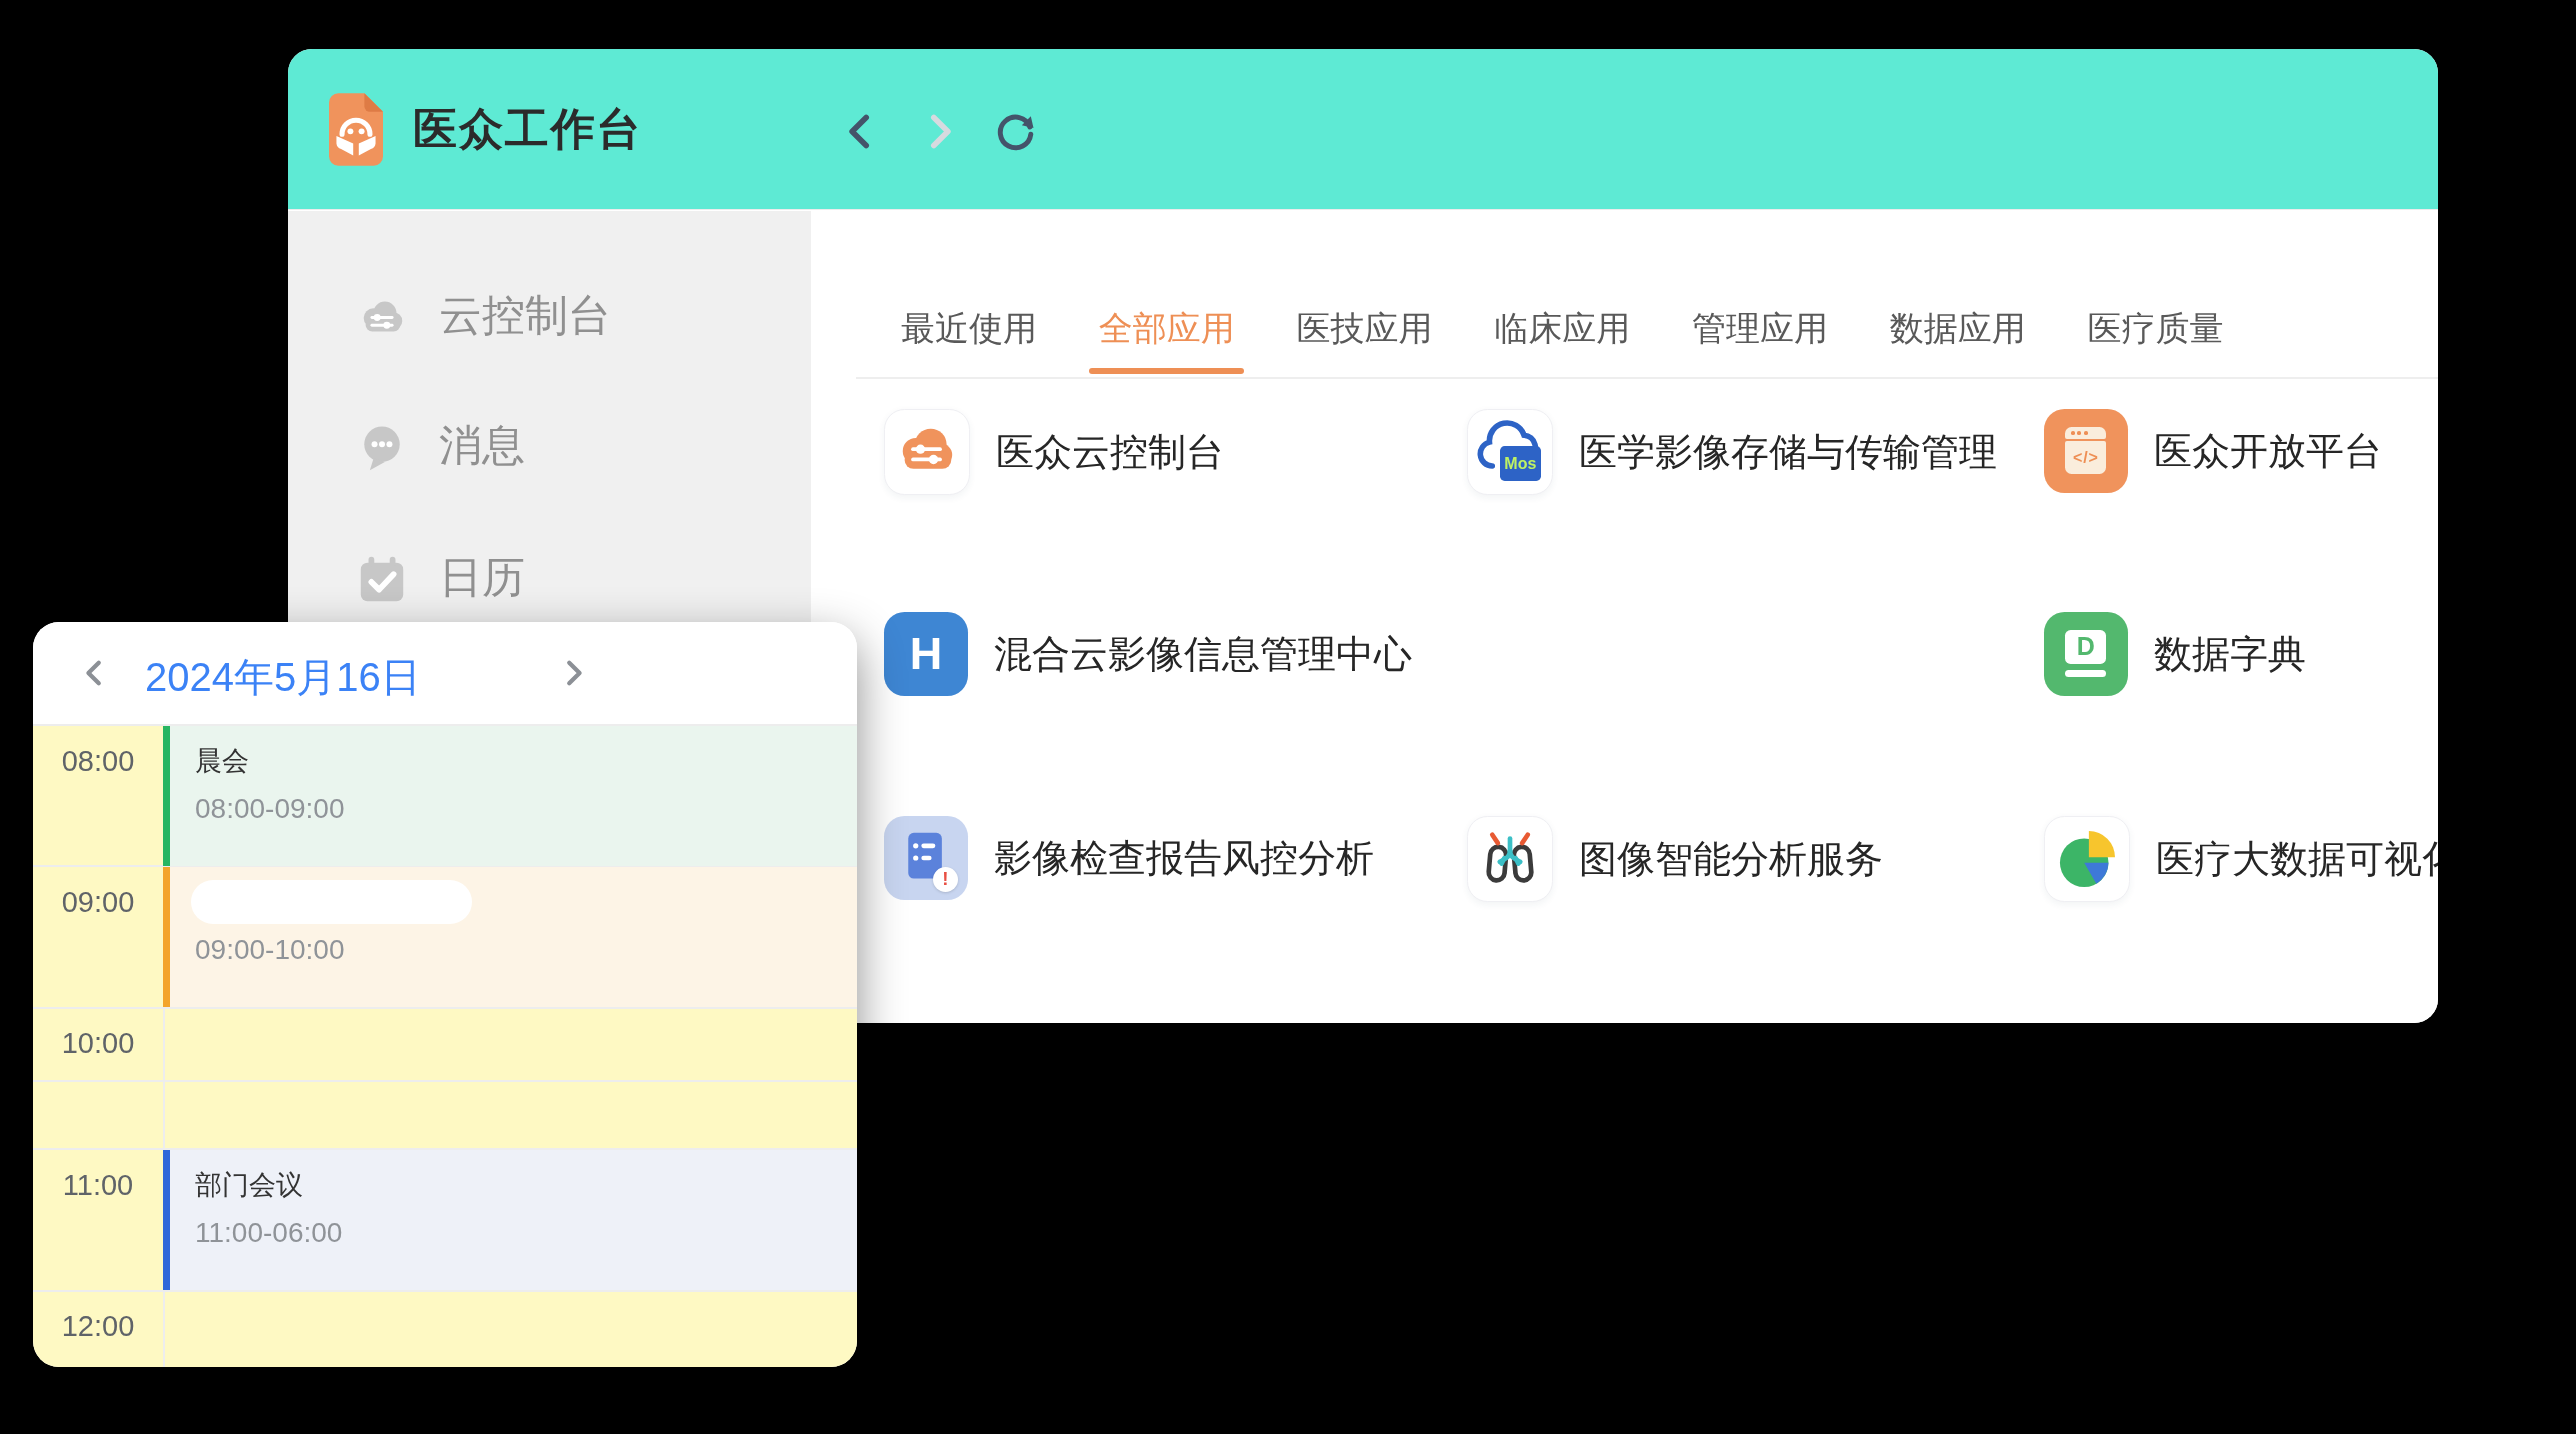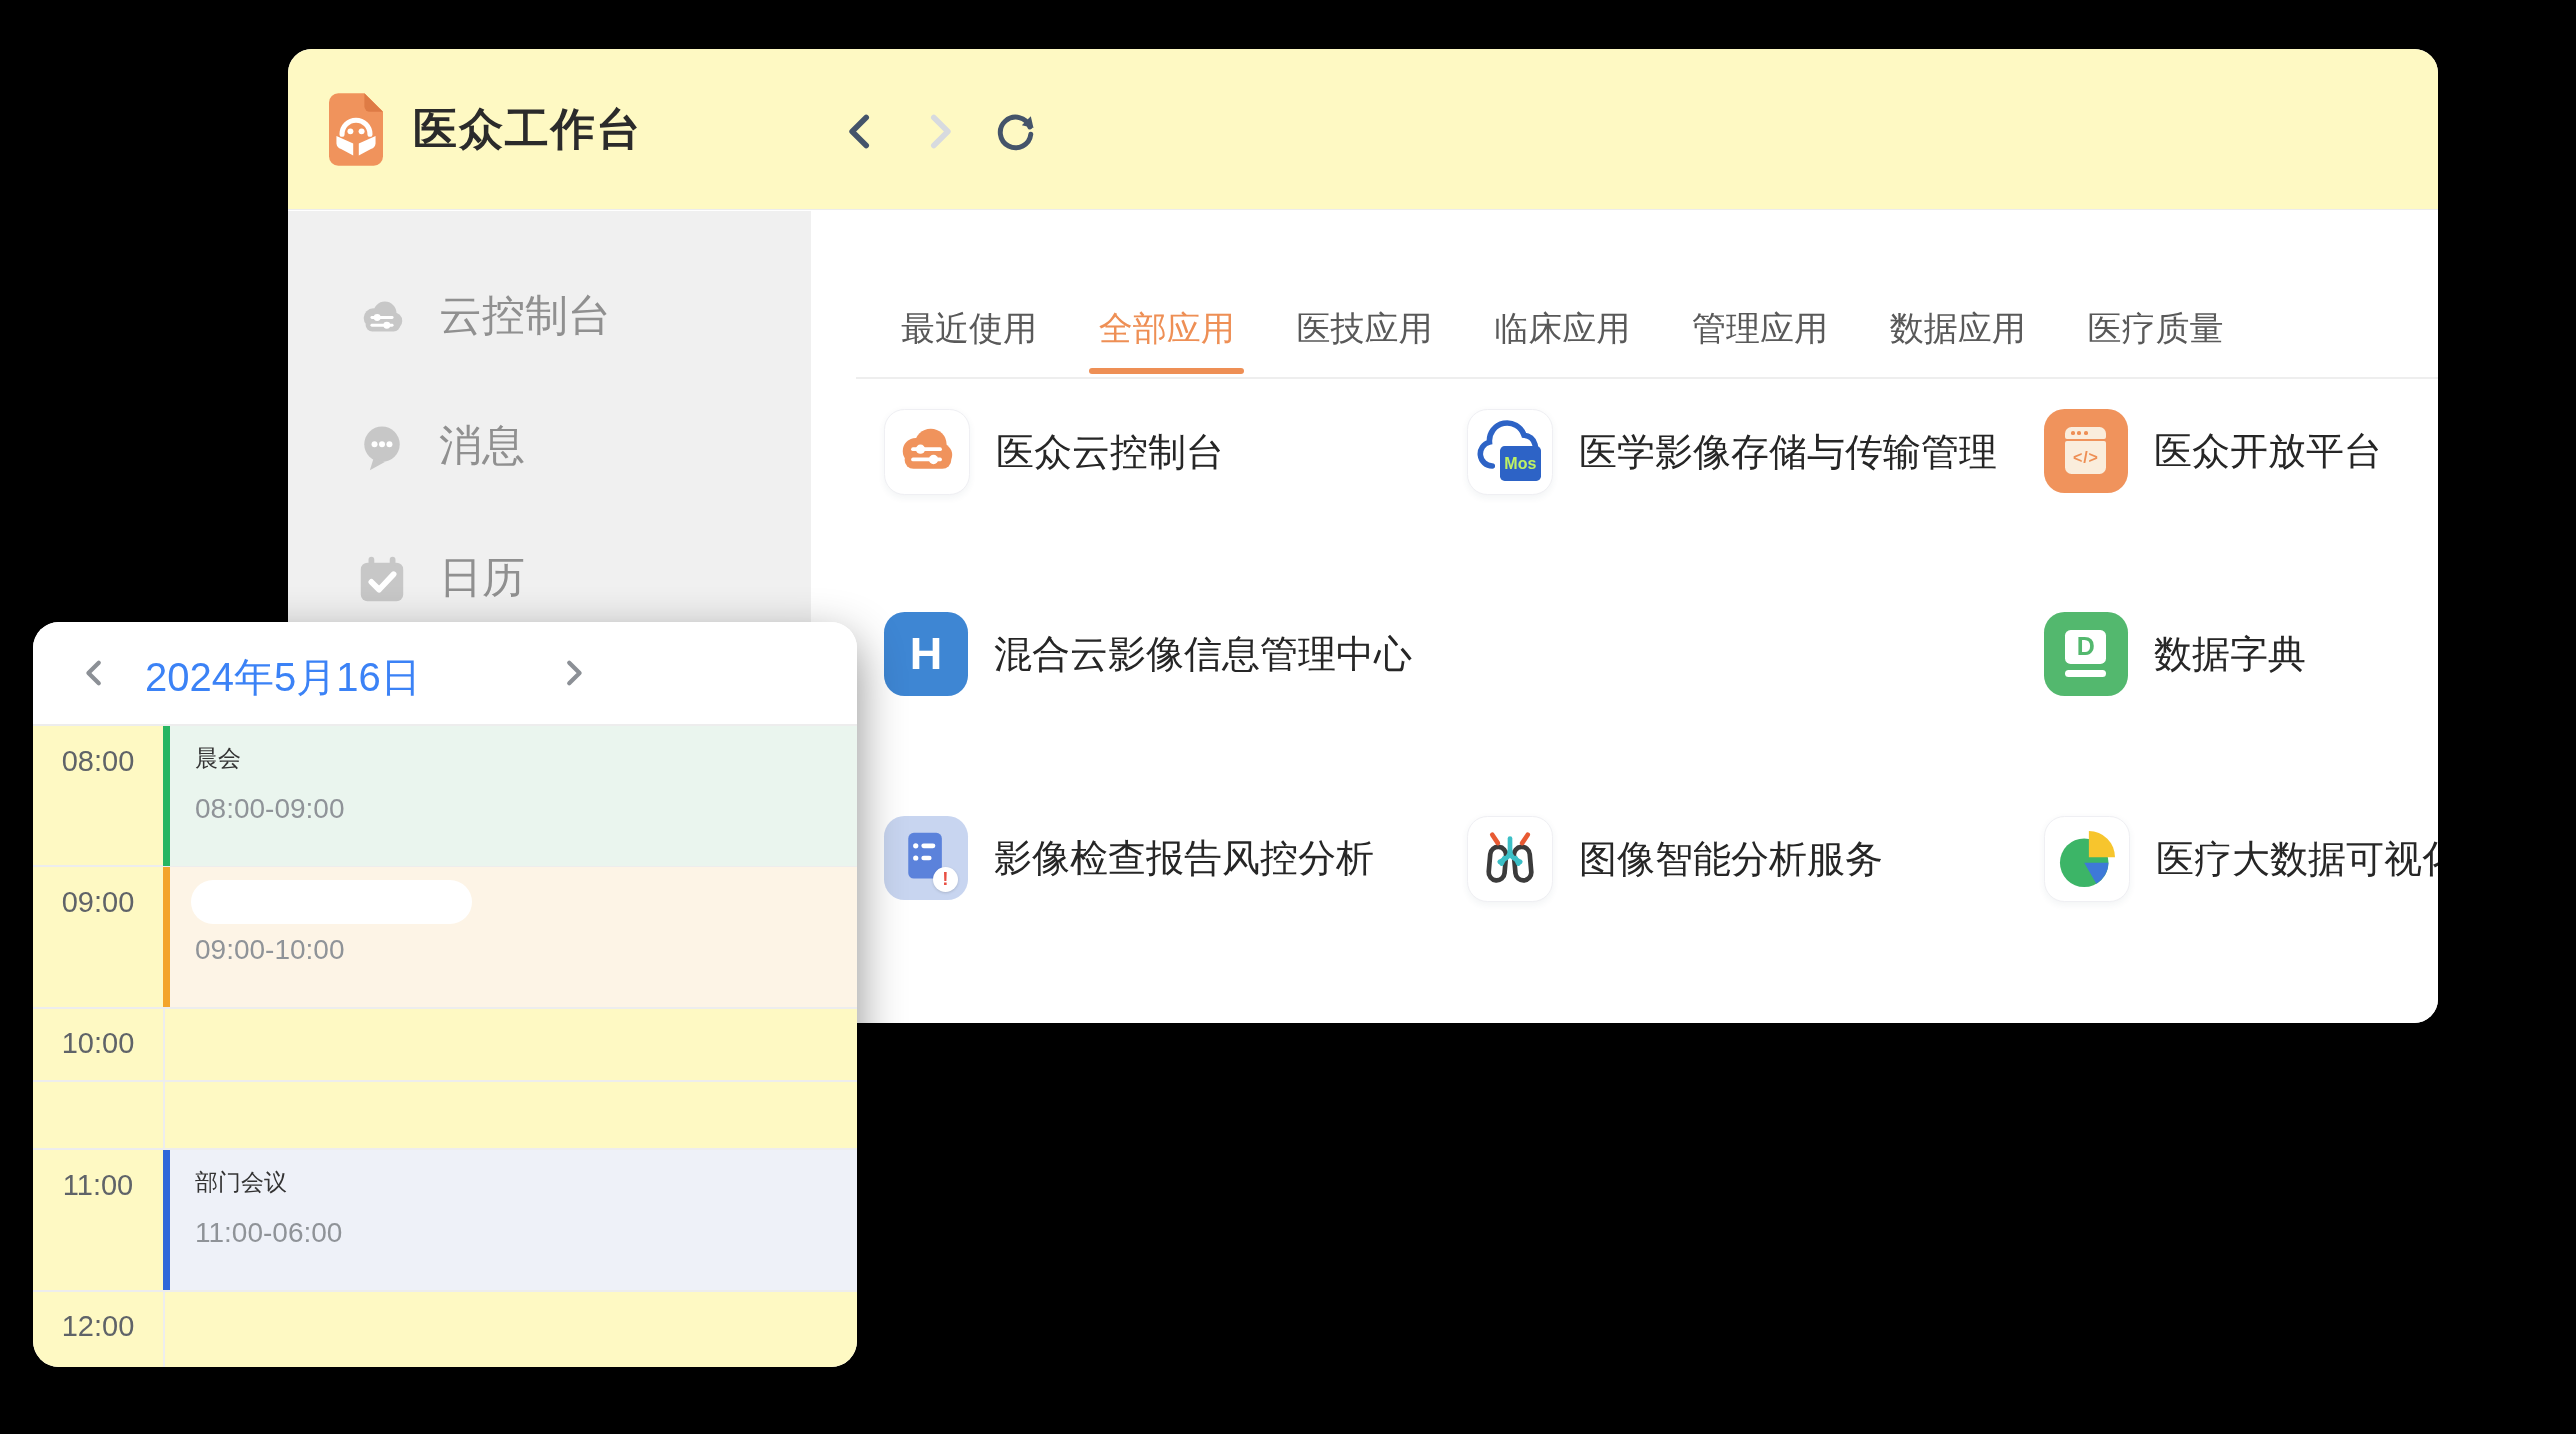--- a/index.html
+++ b/index.html
@@ -1,21 +1,21 @@
 <!DOCTYPE html>
 <html style="font-size:15px"><head>
 <meta charset="utf-8">
 <style>
   html,body{margin:0;padding:0;background:#000;}
   body{width:2576px;height:1434px;font-family:"Liberation Sans","DejaVu Sans",sans-serif;}
   #stage{position:relative;width:2576px;height:1434px;background:#000;overflow:hidden;}
 
   
   .window{position:absolute;left:288px;top:49px;width:2150px;height:974px;background:#fff;border-radius:24px;overflow:hidden;}
-  .win-header{position:absolute;left:0;top:0;right:0;height:160px;background:#fef9c3;border-bottom:1.9px solid #ECECEC;}
+  .win-header{position:absolute;left:0;top:0;right:0;height:160px;background:#5eead4;border-bottom:1.9px solid #ECECEC;}
   .logo{position:absolute;left:41px;top:44px;width:54px;height:73px;}
   .app-title{position:absolute;left:125px;top:51px;font-size:44px;font-weight:700;color:#2B2B2B;letter-spacing:1.9px;}
   .nav{position:absolute;left:551px;top:60px;display:flex;gap:32px;align-items:center;}
   .nav-btn{width:45px;height:45px;display:flex;align-items:center;justify-content:center;}
 
   
   .sidebar{position:absolute;left:0;top:162px;width:523px;bottom:0;background:#F0F0F0;}
   .side-item{position:absolute;left:67px;height:60px;display:flex;align-items:flex-end;gap:30px;}
   .side-item .lbl{font-size:43px;color:#909090;}
 
@@ -54,21 +54,21 @@
   .cal-chevron{position:absolute;top:32px;width:37px;height:37px;display:flex;align-items:center;justify-content:center;}
   .cal-prev{left:43px;}
   .cal-next{left:521px;}
   .cal-date{position:absolute;left:112px;top:28px;width:363px;text-align:left;font-size:40px;color:#3b82f6;font-weight:500;}
   .cal-body{position:absolute;left:0;top:102px;right:0;bottom:0;background:#fef9c3;}
   .vsep{position:absolute;left:130px;top:0;bottom:0;width:1.9px;background:#EDEDED;}
   .hline{position:absolute;left:0;right:0;height:1.9px;background:#EDEDED;}
   .time-label{position:absolute;left:0;width:130px;text-align:center;font-size:29px;color:#5F6368;}
   .event{position:absolute;left:130px;right:0;height:140px;}
   .event .bar{position:absolute;left:0;top:0;bottom:0;width:6.5px;}
-  .ev-title{position:absolute;left:32px;top:17px;font-size:23px;color:#333;font-weight:500;}
+  .ev-title{position:absolute;left:32px;top:17px;font-size:27px;color:#333;font-weight:500;}
   .ev-time{position:absolute;left:32px;top:67px;font-size:28px;color:#8F9398;}
   .ev-green{background:#EAF5EE;}  .ev-green .bar{background:#27B561;}
   .ev-orange{background:#FDF4E6;} .ev-orange .bar{background:#F3A42B;}
   .ev-blue{background:#EEF1F8;}   .ev-blue .bar{background:#2F68D9;}
   .redact-pill{position:absolute;left:28px;top:13px;width:281px;height:44px;border-radius:22.3px;background:#fff;}
 </style>
 </head>
 <body>
 
 <div id="stage">

